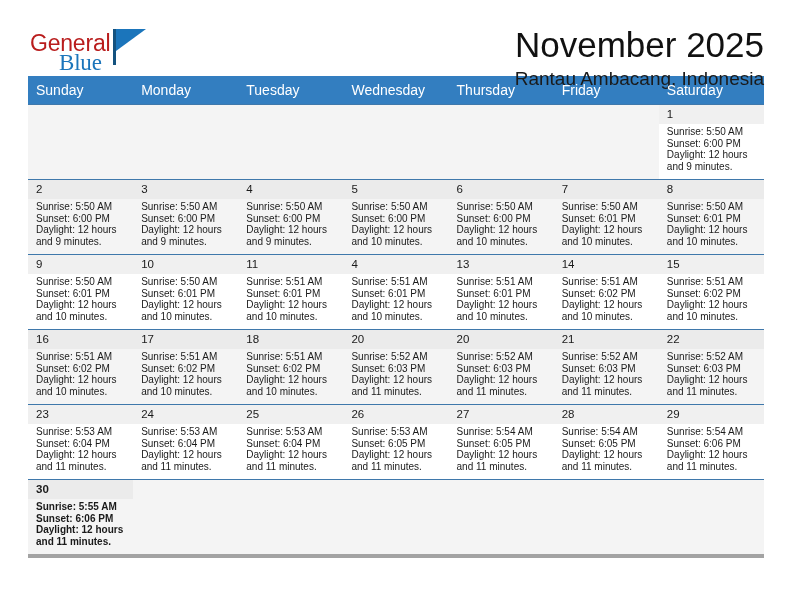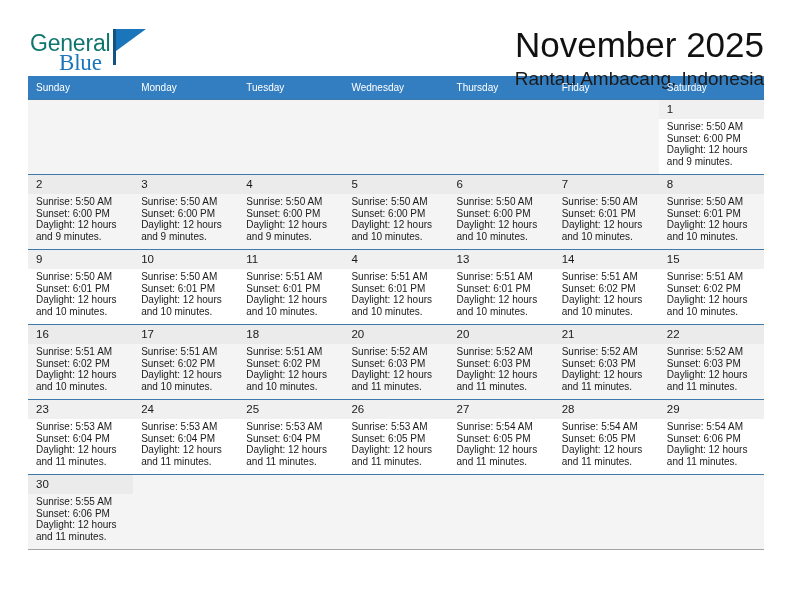--- a/index.html
+++ b/index.html
@@ -29,21 +29,21 @@
   .logo {
     position: relative;
     width: 140px;
     height: 50px;
   }
   .logo-general {
     position: absolute;
     left: 2px;
     top: 2px;
     font-size: 23px;
-    color: #0f766e;
+    color: #b91c1c;
     letter-spacing: -0.2px;
     font-family: "Liberation Sans", sans-serif;
   }
   .logo-blue {
     position: absolute;
     left: 31px;
     top: 22px;
     font-size: 23px;
     color: #1b75bb;
     letter-spacing: -0.2px;
@@ -87,21 +87,21 @@
   
   .calendar {
     margin: 0 28px;
     width: 736px;
     border-collapse: collapse;
     table-layout: fixed;
   }
   .calendar thead th {
     background: #337ec0;
     color: #ffffff;
-    font-size: 10px;
+    font-size: 14px;
     font-weight: normal;
     text-align: left;
     padding: 6px 0 6px 8px;
     height: 22px;
     border: none;
   }
   .calendar td {
     vertical-align: top;
     width: 105.14px;
     height: 74px;
@@ -130,21 +130,21 @@
   .info {
     padding: 2px 5px 0 8px;
     font-size: 10px;
     line-height: 11.6px;
     color: #1a1a1a;
   }
   .info div { white-space: nowrap; }
   .shade-row td { }
   .shade-row .daycell { background: #f4f4f4; }
   .shade-row .daynum { background: #ebebeb; }
-  tr.lastrow td { border-bottom: 1px solid #a3a3a3; }
+  tr.lastrow td { border-bottom: 4px solid #a3a3a3; font-weight: bold; }
 </style>
 </head>
 <body>
 
 <div class="page">
 
   <div class="header">
 
     <div class="logo">
       <span class="logo-general">General</span>

